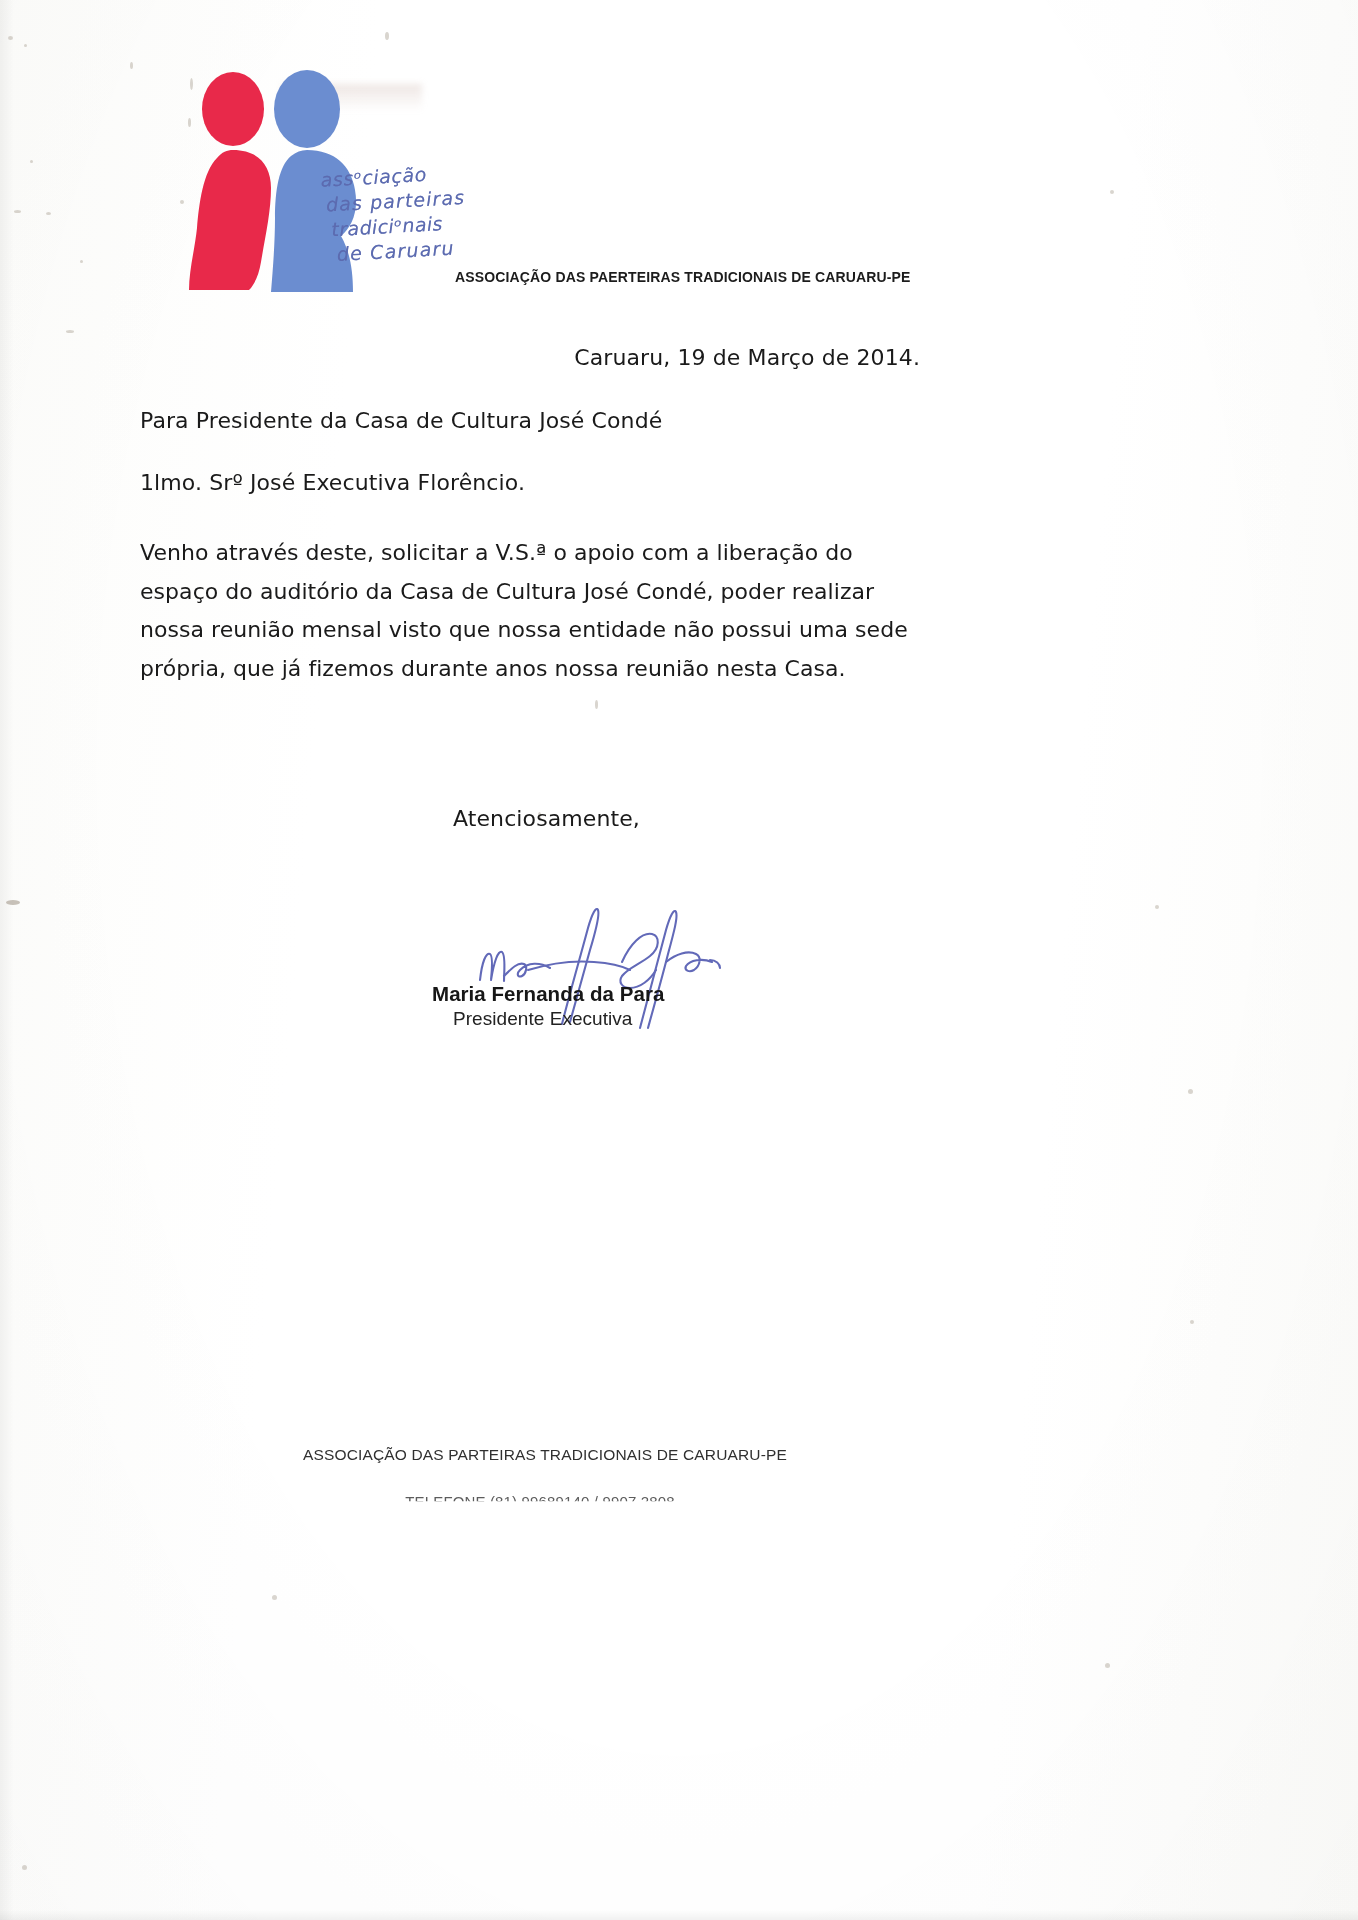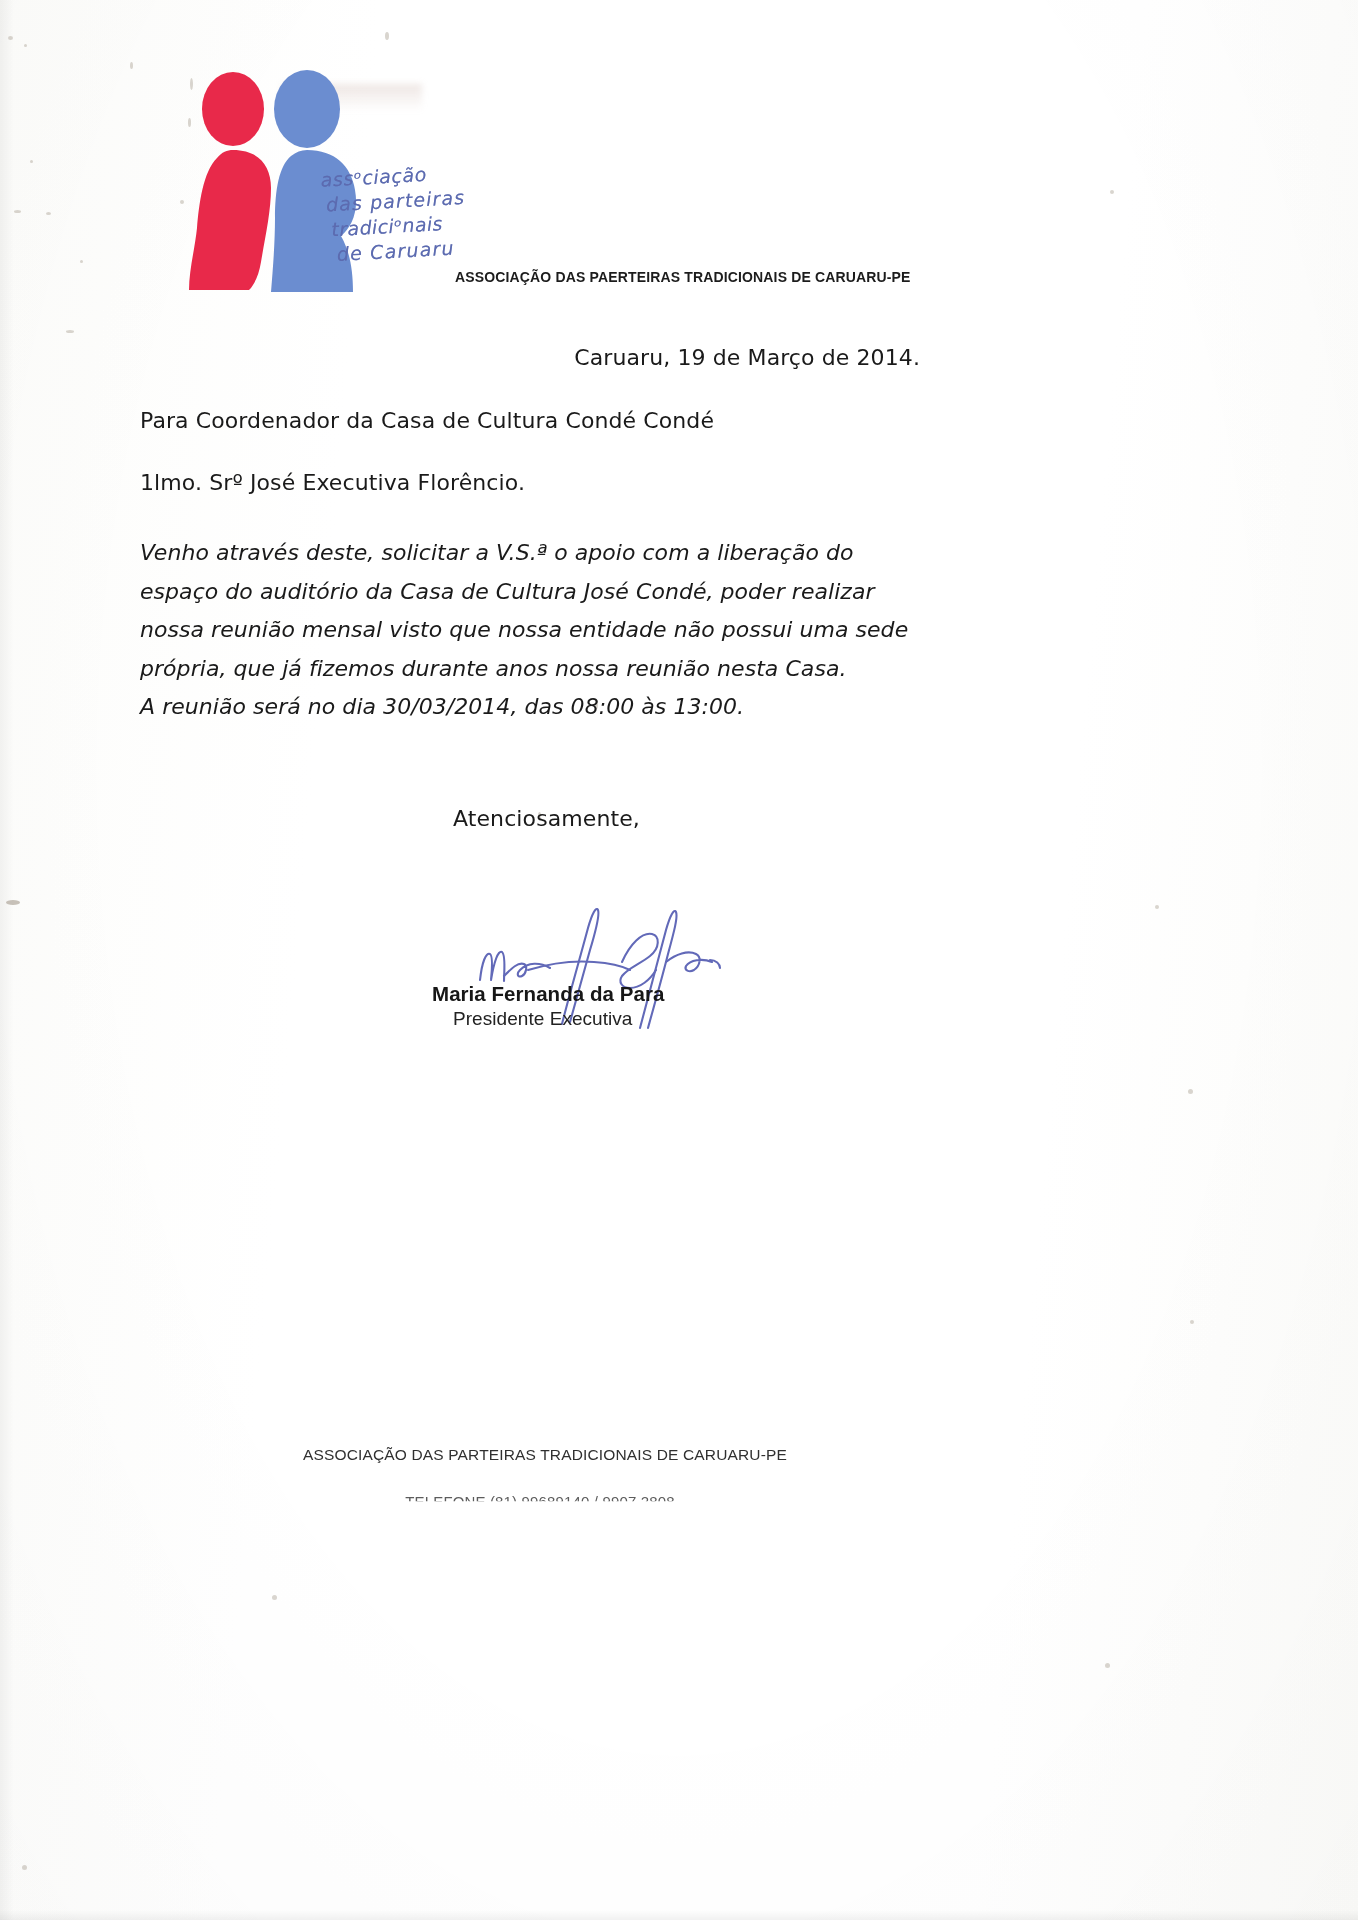--- a/index.html
+++ b/index.html
@@ -125,21 +125,21 @@
   }
   .body-block {
     position: absolute;
     left: 140px;
     top: 534px;
     width: 790px;
     font-size: 22px;
     line-height: 38.5px;
     letter-spacing: 0.05px;
   }
-  .body-block p { margin: 0; font-style: italic; }
+  .body-block p { margin: 0; }
   .body-block .meeting { margin-top: 0px; }
 
   .closing {
     position: absolute;
     left: 453px;
     top: 806px;
     font-size: 22px;
     letter-spacing: 0.1px;
   }
 
@@ -280,27 +280,26 @@
     <div class="l2">das parteiras</div>
     <div class="l3">tradiciᵒnais</div>
     <div class="l4">de Caruaru</div>
   </div>
 
   <div class="org-header">ASSOCIAÇÃO DAS PAERTEIRAS TRADICIONAIS DE CARUARU-PE</div>
 
   <div class="doc-text">
     <div class="date-line">Caruaru, 19 de Março de 2014.</div>
 
-    <div class="addressee-1">Para Coordenador da Casa de Cultura Condé Condé</div>
+    <div class="addressee-1">Para Presidente da Casa de Cultura José Condé</div>
 
     <div class="addressee-2">1lmo. Srº José Executiva Florêncio.</div>
 
     <div class="body-block">
       <p>Venho através deste, solicitar a V.S.ª o apoio com a liberação do espaço do auditório da Casa de Cultura José Condé, poder realizar nossa reunião mensal visto que nossa entidade não possui uma sede própria, que já fizemos durante anos nossa reunião nesta Casa.</p>
-      <p class="meeting">A reunião será no dia 30/03/2014, das 08:00 às 13:00.</p>
     </div>
 
     <div class="closing">Atenciosamente,</div>
   </div>
 
   <svg class="signature-svg" viewBox="0 0 260 170">
     <g fill="none" stroke="#5A62B5" stroke-width="2.1" stroke-linecap="round" stroke-linejoin="round" opacity="0.95">
 
       <path d="M10 92 C 12 74, 16 64, 20 66 C 23 68, 22 82, 21 92
                C 24 74, 28 62, 32 64 C 36 67, 34 84, 34 93"></path>

